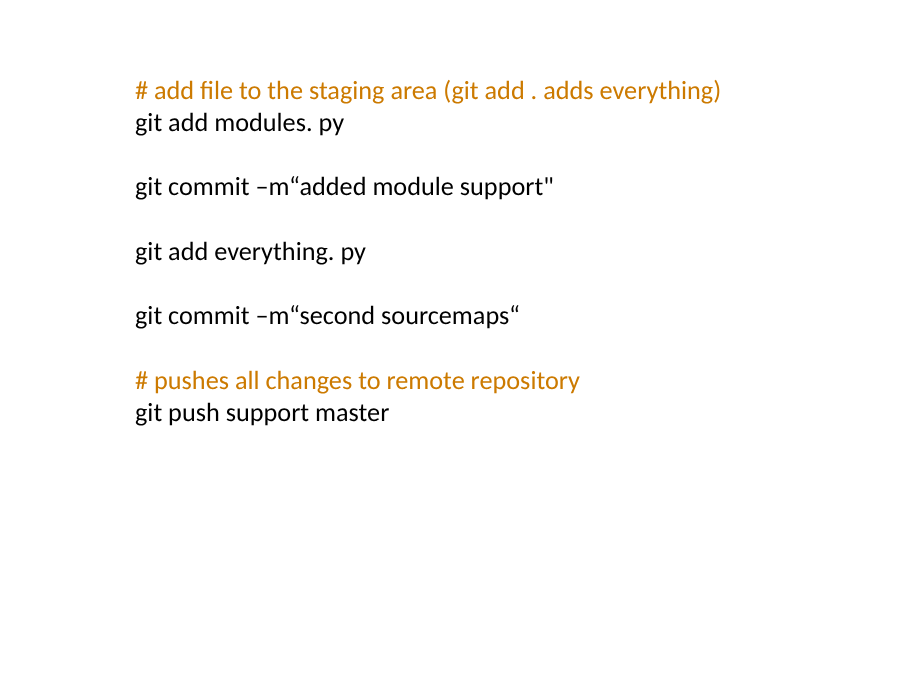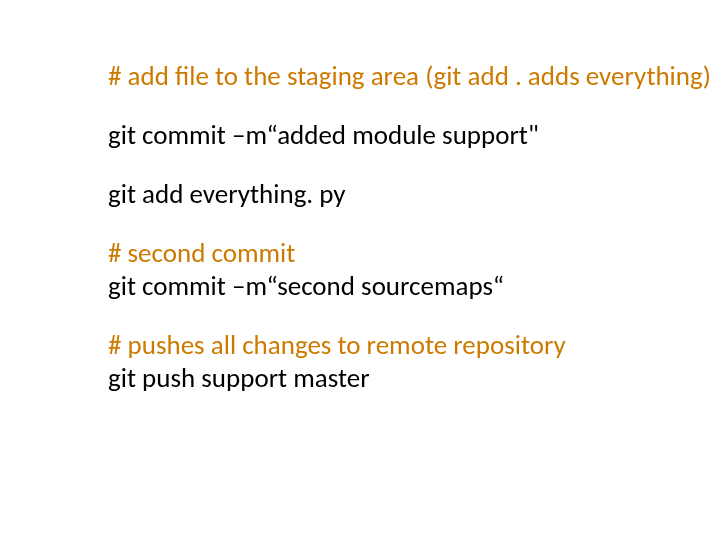--- a/index.html
+++ b/index.html
@@ -6,48 +6,48 @@
     margin: 0;
     padding: 0;
     width: 720px;
     height: 540px;
     background: #fff;
     font-family: Calibri, "Segoe UI", Arial, sans-serif;
   }
   .slide {
     box-sizing: border-box;
     padding: 60px 0 0 108px;
-    font-size: 27px;
+    font-size: 21px;
     line-height: 1.22;
     color: #000;
   }
   .block {
     margin-bottom: 26px;
   }
   .comment {
     color: #cc7a00;
   }
   .cmd {
     color: #000;
   }
 </style>
 </head>
 <body>
 
 <div class="slide">
   <div class="block">
     <div class="comment"># add file to the staging area (git add . adds everything)</div>
+    <div class="cmd">git add modules. py</div>
   </div>
   <div class="block">
     <div class="cmd">git commit –m“added module support"</div>
   </div>
   <div class="block">
     <div class="cmd">git add everything. py</div>
   </div>
   <div class="block">
-    <div class="comment"># second commit</div>
     <div class="cmd">git commit –m“second sourcemaps“</div>
   </div>
   <div class="block">
     <div class="comment"># pushes all changes to remote repository</div>
     <div class="cmd">git push support master</div>
   </div>
 </div>
 
 </body></html>

